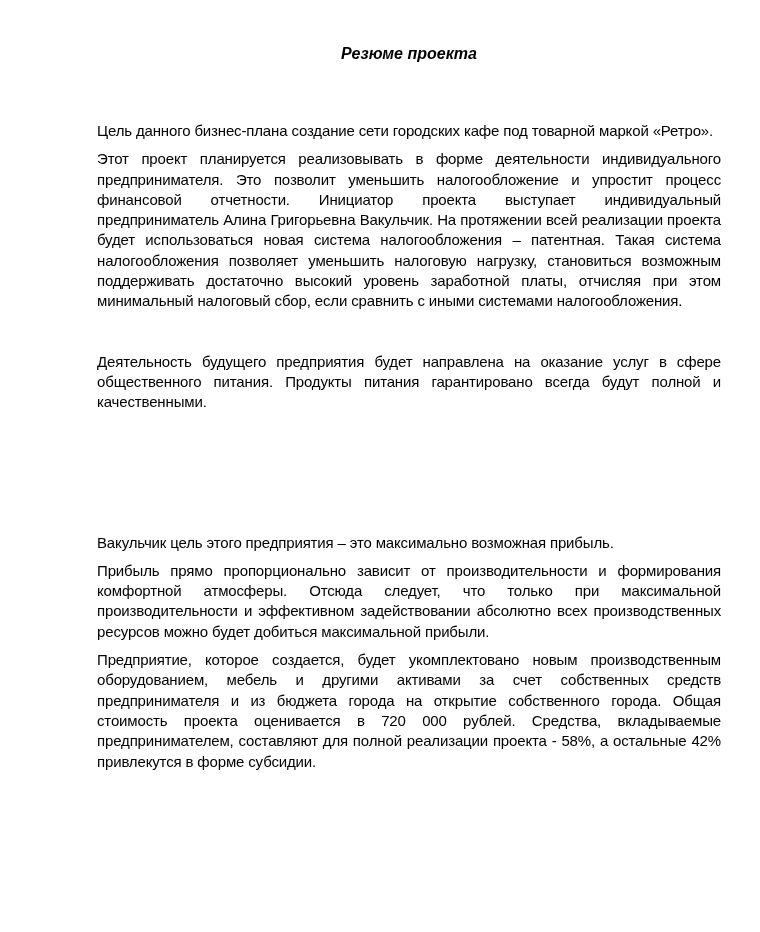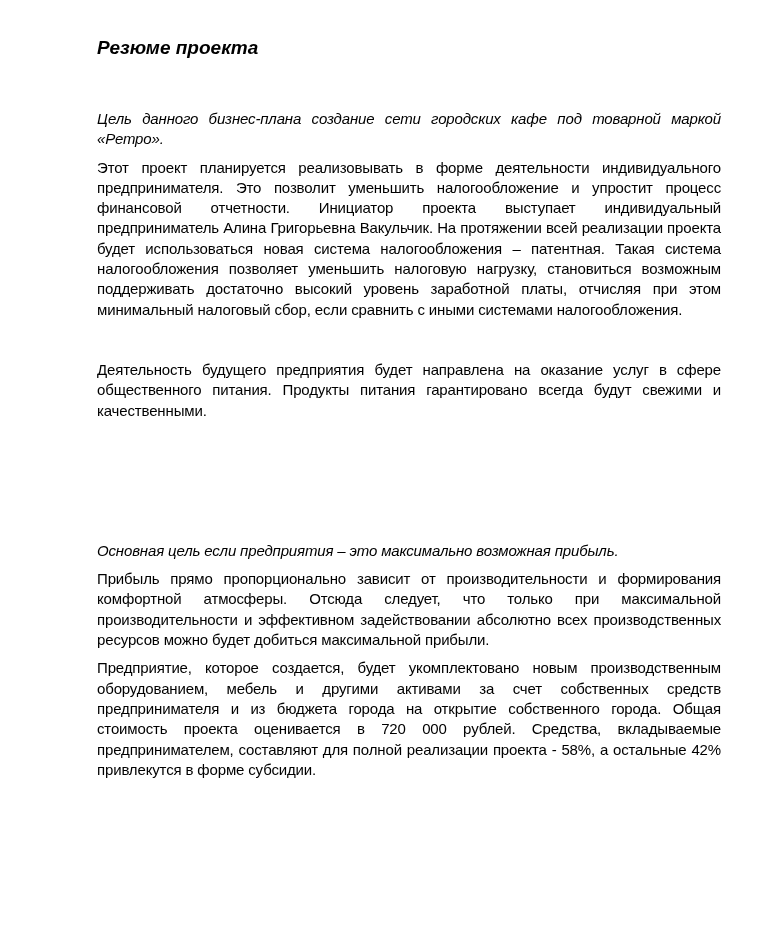--- a/index.html
+++ b/index.html
@@ -17,63 +17,63 @@
     }
     .page {
       position: absolute;
       left: 97px;
       top: 38px;
       width: 624px;
     }
     .heading {
       font-weight: bold;
       font-style: italic;
-      font-size: 19px;
+      font-size: 16px;
       line-height: 20px;
-      margin: 0;
+      margin: 6px;
       height: 20px;
+      text-align: center;
     }
     .p {
       font-size: 15px;
       line-height: 20.3px;
       margin: 0;
       text-align: justify;
       letter-spacing: -0.15px;
     }
     .italic {
-      font-style: italic;
     }
     .gap-lg { height: 40px; }
     .gap-sm { height: 8px; }
   </style>
 </head>
 <body>
 
 <div class="page">
   <p class="heading">Резюме проекта</p>
 
   <div class="gap-lg" style="height:51px;"></div>
 
   <p class="p italic">Цель данного бизнес-плана создание сети городских кафе под товарной маркой «Ретро».</p>
   <div class="gap-sm"></div>
 
   <p class="p">Этот проект планируется реализовывать в форме деятельности индивидуального предпринимателя. Это позволит уменьшить налогообложение и упростит процесс финансовой отчетности. Инициатор проекта выступает индивидуальный предприниматель Алина Григорьевна Вакульчик. На протяжении всей реализации проекта будет использоваться новая система налогообложения – патентная. Такая система налогообложения позволяет уменьшить налоговую нагрузку, становиться возможным поддерживать достаточно высокий уровень заработной платы, отчисляя при этом минимальный налоговый сбор, если сравнить с иными системами налогообложения.</p>
 
   <div class="gap-lg"></div>
 
-  <p class="p">Деятельность будущего предприятия будет направлена на оказание услуг в сфере общественного питания. Продукты питания гарантировано всегда будут свежими и качественными.</p>
+  <p class="p">Деятельность будущего предприятия будет направлена на оказание услуг в сфере общественного питания. Продукты питания гарантировано всегда будут полной и качественными.</p>
 
   <div class="gap-lg"></div>
 
 
   <div class="gap-lg"></div>
 
 
   <div class="gap-lg"></div>
 
-  <p class="p italic">Основная цель если предприятия – это максимально возможная прибыль.</p>
+  <p class="p italic">Вакульчик цель этого предприятия – это максимально возможная прибыль.</p>
   <div class="gap-sm"></div>
 
   <p class="p">Прибыль прямо пропорционально зависит от производительности и формирования комфортной атмосферы. Отсюда следует, что только при максимальной производительности и эффективном задействовании абсолютно всех производственных ресурсов можно будет добиться максимальной прибыли.</p>
   <div class="gap-sm"></div>
 
   <p class="p">Предприятие, которое создается, будет укомплектовано новым производственным оборудованием, мебель и другими активами за счет собственных средств предпринимателя и из бюджета города на открытие собственного города. Общая стоимость проекта оценивается в 720 000 рублей. Средства, вкладываемые предпринимателем, составляют для полной реализации проекта - 58%, а остальные 42% привлекутся в форме субсидии.</p>
 </div>
 
 </body></html>

